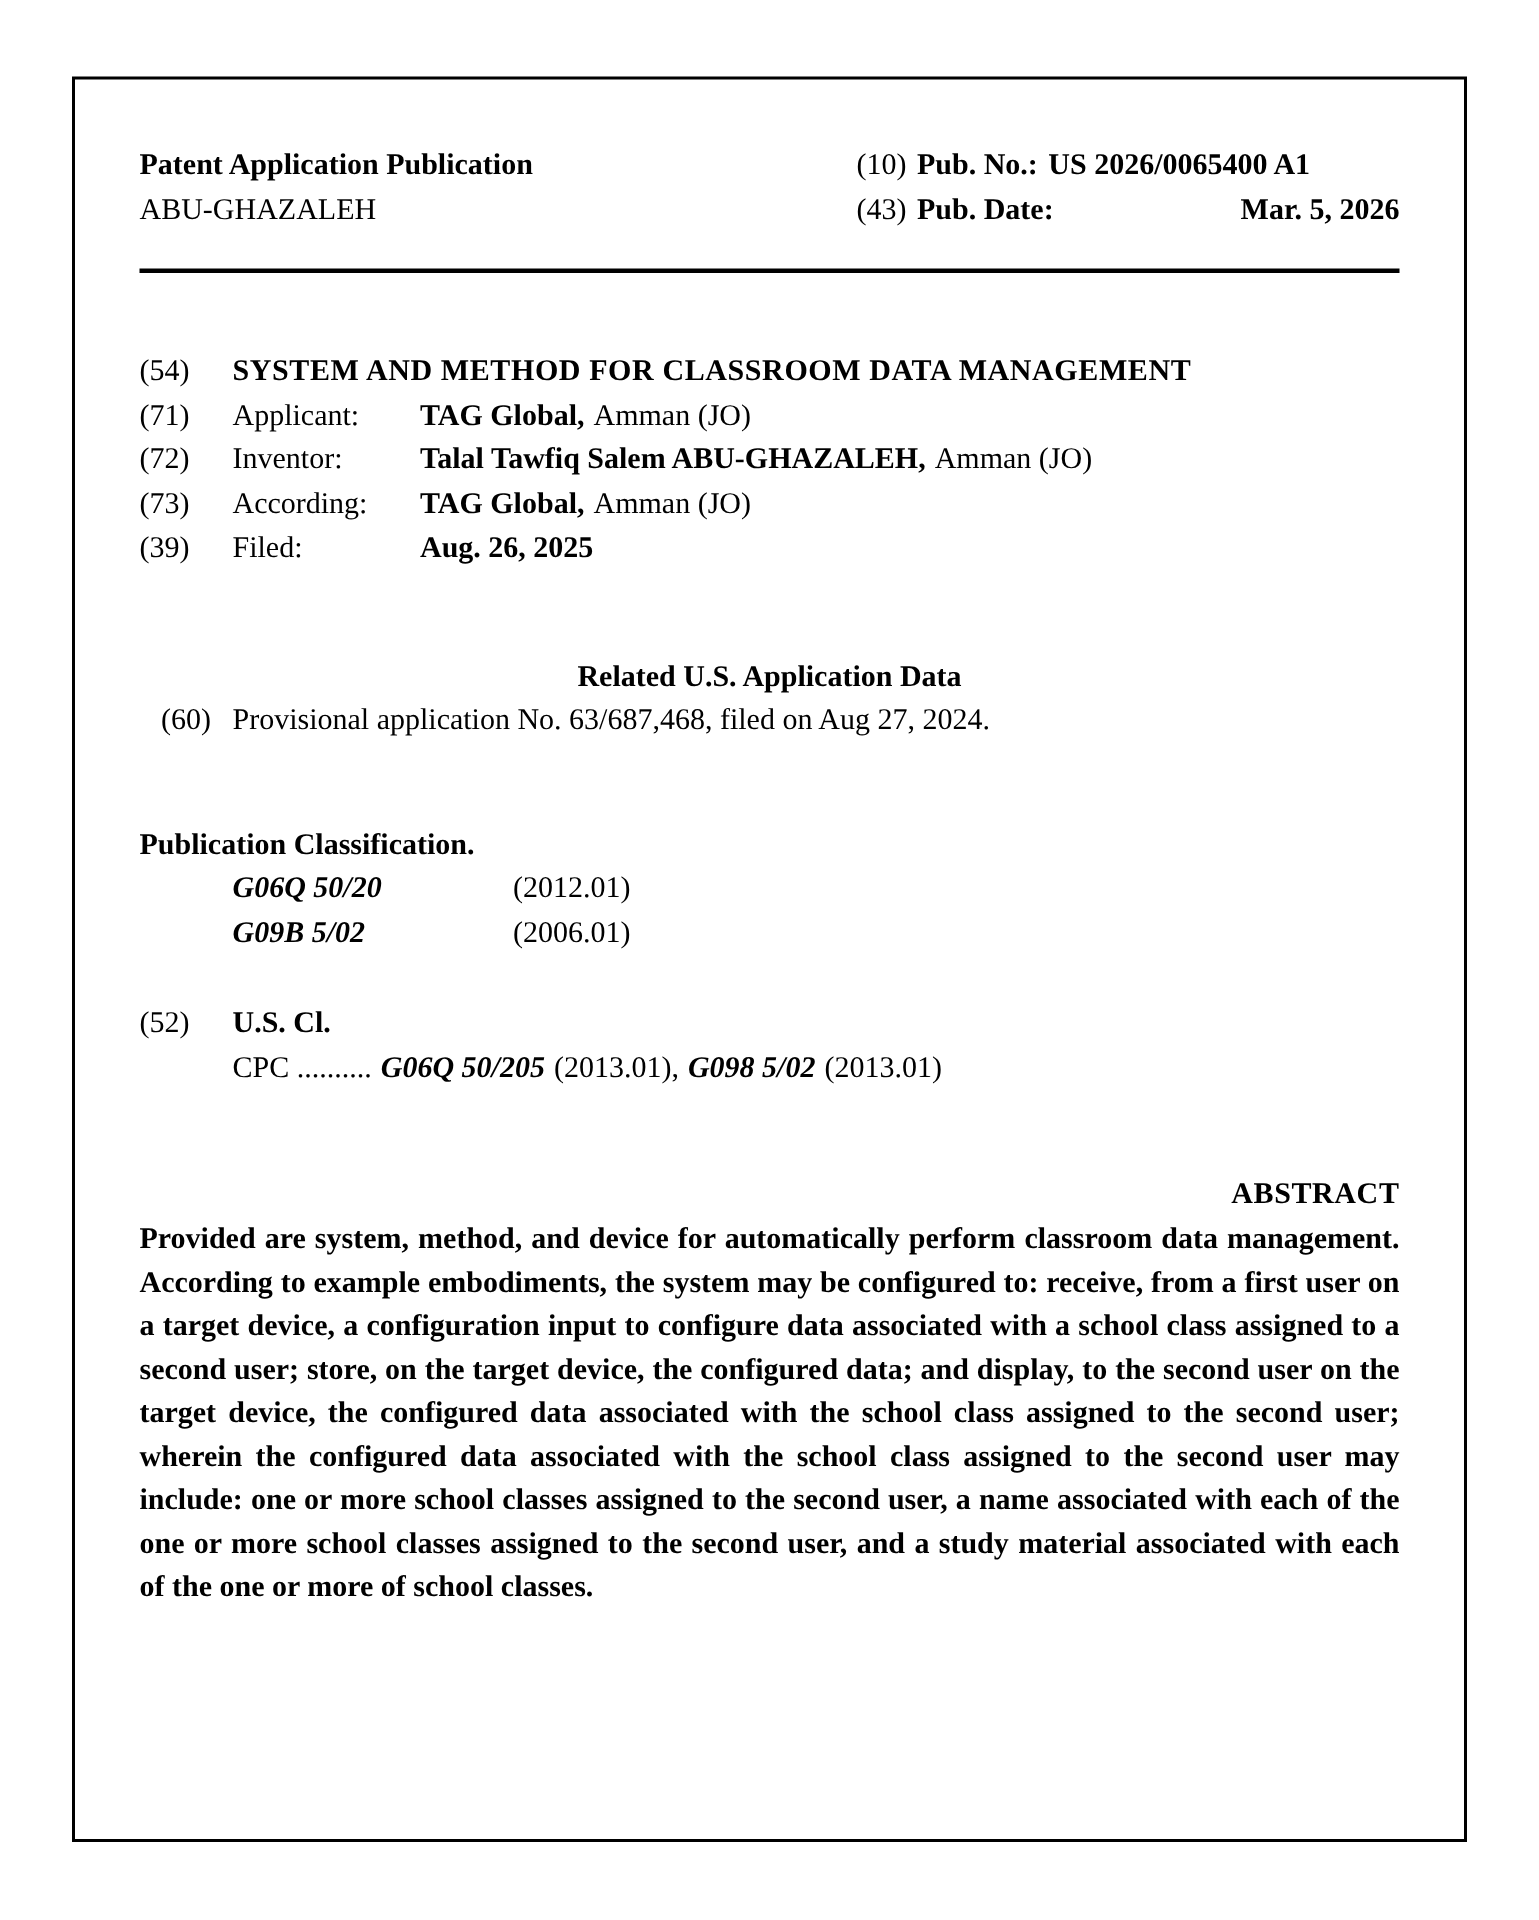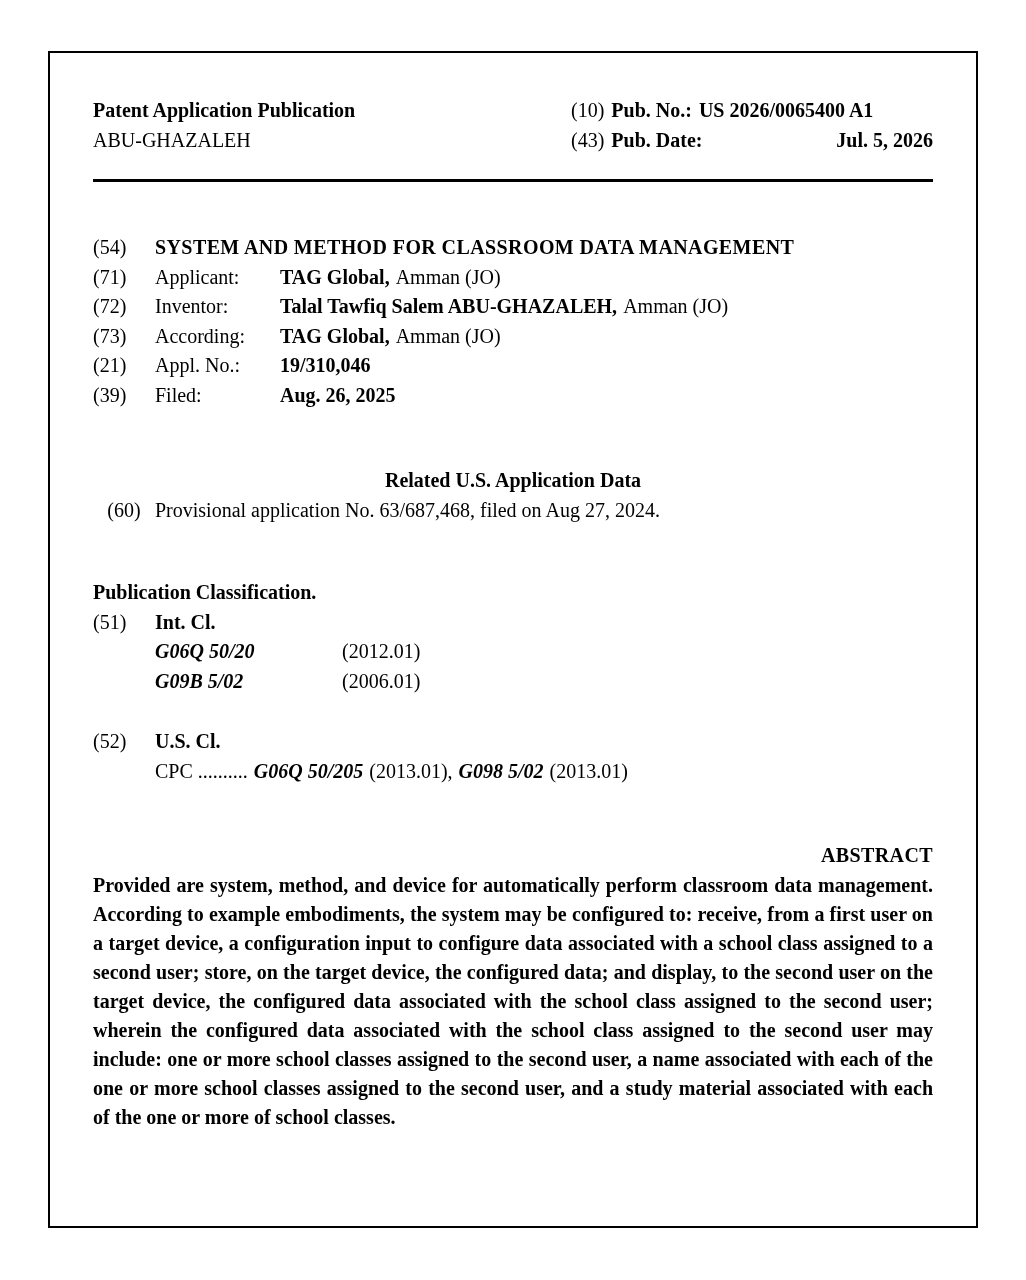--- a/index.html
+++ b/index.html
@@ -97,21 +97,21 @@
       <div class="header-right">
         <div class="h-line">
           <span class="h-prefix">(10)</span>
           <span class="h-label">Pub. No.:</span>
           <span class="h-value">US 2026/0065400 A1</span>
         </div>
         <div class="h-line h-line-2">
           <span class="h-prefix">(43)</span>
           <span class="h-label">Pub. Date:</span>
           <span class="h-spacer"></span>
-          <span class="h-value">Jul. 5, 2026</span>
+          <span class="h-value">Mar. 5, 2026</span>
         </div>
       </div>
     </div>
 
     <div class="rule"></div>
 
     <div class="biblio">
       <div class="b-row">
         <span class="col-num">(54)</span>
         <span class="title-text">SYSTEM AND METHOD FOR CLASSROOM DATA MANAGEMENT</span>
@@ -125,45 +125,36 @@
         <span class="col-num">(72)</span>
         <span class="col-label">Inventor:</span>
         <span class="col-value"><b>Talal Tawfiq Salem ABU-GHAZALEH,</b><span>Amman (JO)</span></span>
       </div>
       <div class="b-row">
         <span class="col-num">(73)</span>
         <span class="col-label">According:</span>
         <span class="col-value"><b>TAG Global,</b><span>Amman (JO)</span></span>
       </div>
       <div class="b-row">
-        <span class="col-num">(21)</span>
-        <span class="col-label">Appl. No.:</span>
-        <span class="col-value"><b>19/310,046</b><span></span></span>
-      </div>
-      <div class="b-row">
         <span class="col-num">(39)</span>
         <span class="col-label">Filed:</span>
         <span class="col-value"><b>Aug. 26, 2025</b><span></span></span>
       </div>
     </div>
 
     <div class="related">
       <div class="sec-heading">Related U.S. Application Data</div>
       <div class="b-row">
         <span class="col-num">(60)</span>
         <span>Provisional application No. 63/687,468, filed on Aug 27, 2024.</span>
       </div>
     </div>
 
     <div class="pubclass">
       <div class="sec-heading">Publication Classification.</div>
-      <div class="b-row">
-        <span class="col-num">(51)</span>
-        <span class="bold">Int. Cl.</span>
-      </div>
       <div class="b-row indent">
         <span class="code code-col">G06Q 50/20</span>
         <span>(2012.01)</span>
       </div>
       <div class="b-row indent">
         <span class="code code-col">G09B 5/02</span>
         <span>(2006.01)</span>
       </div>
     </div>
 

